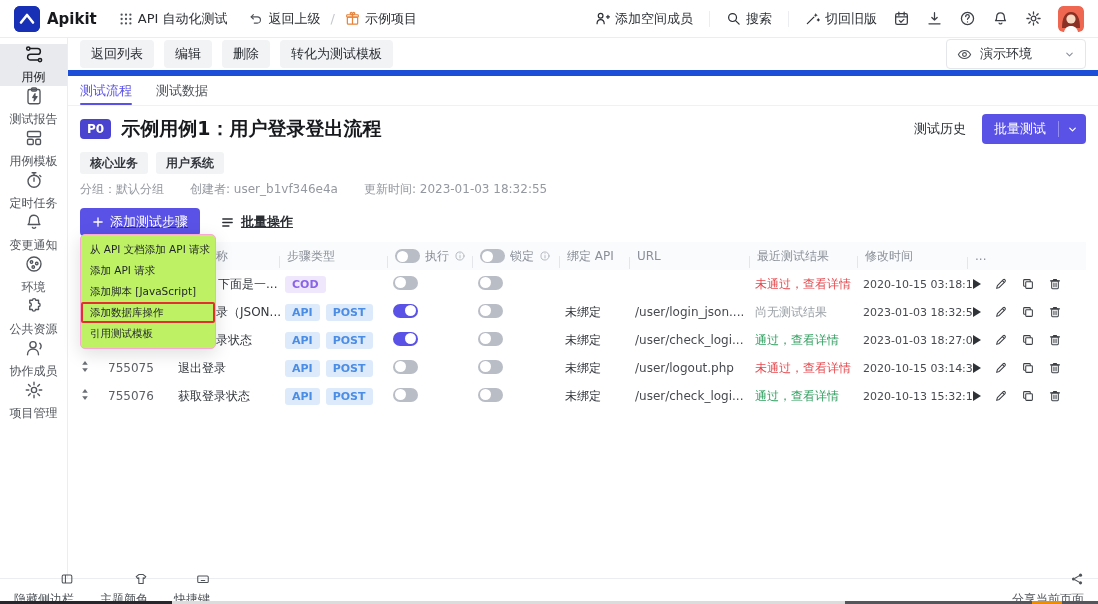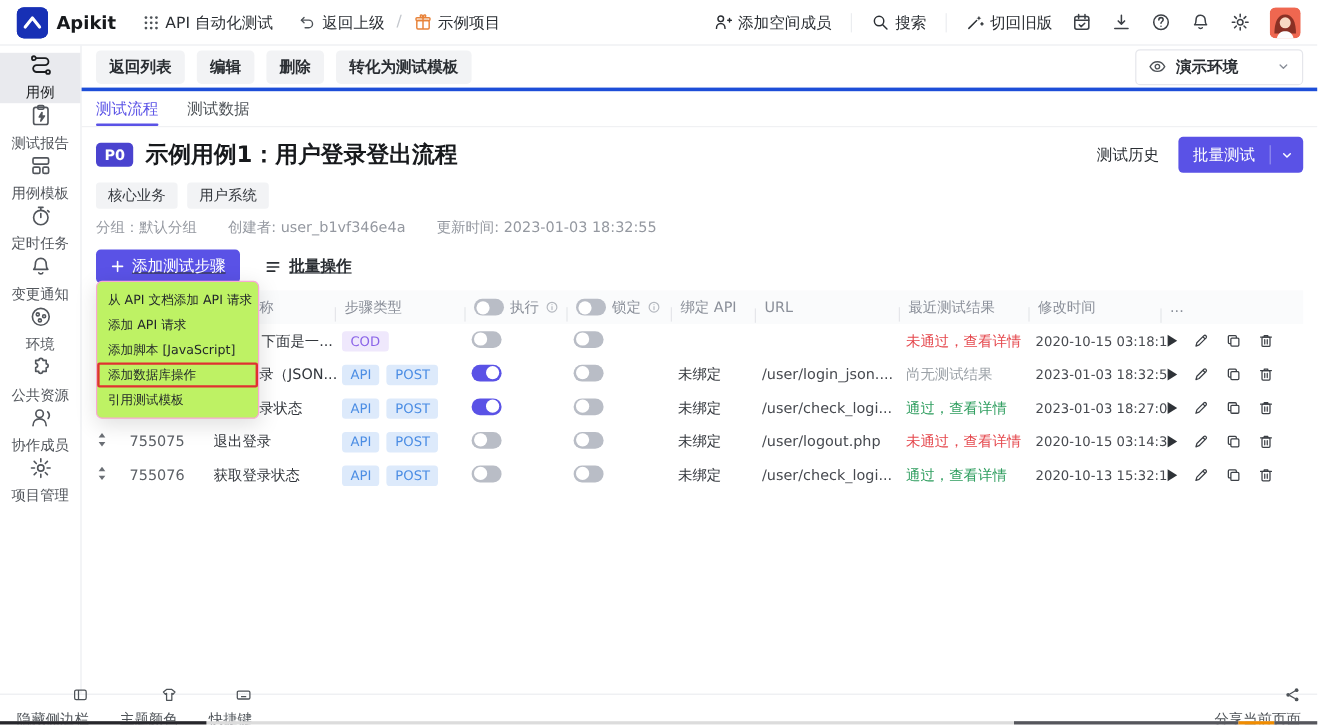--- a/index.html
+++ b/index.html
@@ -23,21 +23,21 @@
   .avatar { width:26px; height:26px; border-radius:5px; overflow:hidden; cursor:pointer; }
 
   
   .body-wrap { display:flex; height:540px; }
   .sidebar { width:68px; border-right:1px solid #ebedf0; padding-top:6px; flex:none; }
   .side-item { height:42px; display:flex; flex-direction:column; align-items:center; justify-content:center; gap:5px; font-size:12px; color:#52565c; cursor:pointer; }
   .side-item.active { background:#e9eaee; color:#1b1d20; }
   .main { flex:1; position:relative; display:flex; flex-direction:column; }
 
   
-  .toolbar-row { height:38px; display:flex; align-items:center; justify-content:space-between; padding:0 12px; border-bottom:3px solid #1d4ed8;font-weight:bold; }
+  .toolbar-row { height:38px; display:flex; align-items:center; justify-content:space-between; padding:0 12px; border-bottom:6px solid #1d4ed8; }
   .tb-left { display:flex; align-items:center; gap:10px; }
   .tb-btn { font-size:13px; color:#2a2e33; background:#f2f3f5; border-radius:4px; padding:5px 11px; cursor:pointer; white-space:nowrap; }
   .env-btn { display:flex; align-items:center; gap:8px; border:1px solid #e5e6eb; border-radius:4px; padding:5px 10px; font-size:13px; color:#2a2e33; min-width:140px; cursor:pointer; }
   .env-btn .spring { flex:1; }
 
   
   .tabs-row { height:30px; display:flex; align-items:stretch; gap:24px; padding:0 12px; border-bottom:1px solid #f0f1f3; }
   .tab { display:flex; align-items:center; font-size:13px; color:#4e5358; position:relative; cursor:pointer; }
   .tab.active { color:#5a52e6; }
   .tab.active::after { content:""; position:absolute; left:0; right:0; bottom:0; height:2px; background:#5a52e6; border-radius:1px; }
@@ -47,39 +47,39 @@
   .title-row { margin-top:8px; height:30px; display:flex; align-items:center; }
   .badge-p0 { background:#4a43cf; color:#fff; font-size:12px; font-weight:bold; border-radius:4px; padding:3px 7px; }
   .case-title { font-size:19px; font-weight:bold; color:#17191c; margin-left:10px; }
   .title-right { margin-left:auto; display:flex; align-items:center; gap:16px; }
   .history-link { font-size:13px; color:#2a2e33; cursor:pointer; }
   .batch-btn { display:flex; align-items:center; background:#5a52e6; color:#fff; border-radius:4px; height:30px; cursor:pointer; }
   .batch-btn .lbl { padding:0 12px; font-size:13px; }
   .batch-btn .vdiv { width:1px; height:16px; background:rgba(255,255,255,.35); }
   .batch-btn .chev { padding:0 8px; display:flex; }
 
-  .tags-row { margin-top:8px; height:22px; display:flex; gap:8px; }
+  .tags-row { margin-top:8px; height:22px; display:flex; gap:8px;font-weight:bold; }
   .tag-pill { background:#f2f3f5; color:#33373d; font-size:12px; border-radius:3px; padding:3px 10px; }
   .meta-row { margin-top:7px; height:16px; display:flex; gap:26px; font-size:12px; color:#9498a0; }
 
   .actions-row { margin-top:11px; height:28px; display:flex; align-items:center; gap:20px;text-decoration:underline; }
   .add-step-btn { display:flex; align-items:center; gap:6px; background:#5a52e6; color:#fff; font-size:13px; border-radius:4px; height:28px; padding:0 12px; cursor:pointer; }
   .batch-ops { display:flex; align-items:center; gap:6px; font-size:13px; font-weight:bold; color:#2a2e33; cursor:pointer; }
 
   
   .steps-table { margin-top:6px; }
   .t-head, .t-row { display:grid; grid-template-columns:28px 70px 107px 108px 85px 87px 70px 120px 108px 110px 1fr; align-items:center; }
   .t-head { height:28px; background:#fafbfc; font-size:12px; color:#8a8f99; }
   .t-head > div { position:relative; padding-left:2px; display:flex; align-items:center; gap:5px; }
   .t-head > div.sep::before { content:""; position:absolute; left:-6px; top:8px; width:1px; height:12px; background:#e5e6ea; }
   .h-name { padding-left:26px !important; }
   .t-row { height:28px; font-size:12px; color:#33373d; }
   .c-id { color:#5c6066; }
   .c-name { white-space:nowrap; overflow:hidden; }
-  .c-type { display:flex; gap:6px; }
+  .c-type { display:flex; gap:6px;font-weight:bold; }
   .type-pill { font-size:11px; border-radius:3px; padding:2px 7px; }
   .pill-cod { background:#efe8fc; color:#8a63e8; }
   .pill-api { background:#ddeafb; color:#4b8de4; }
   .c-url, .c-time { color:#46494f; white-space:nowrap; overflow:hidden; }
   .c-time { font-size:11px; }
   .res-fail { color:#e5484d; } .res-pass { color:#2f9e5f; } .res-none { color:#9aa0a6; }
   .c-actions { display:flex; align-items:center; gap:13px; color:#3c4046; }
   .act { cursor:pointer; display:inline-flex; }
   .play-tri { width:0; height:0; border-left:8px solid #2f3338; border-top:5px solid transparent; border-bottom:5px solid transparent; }
 

